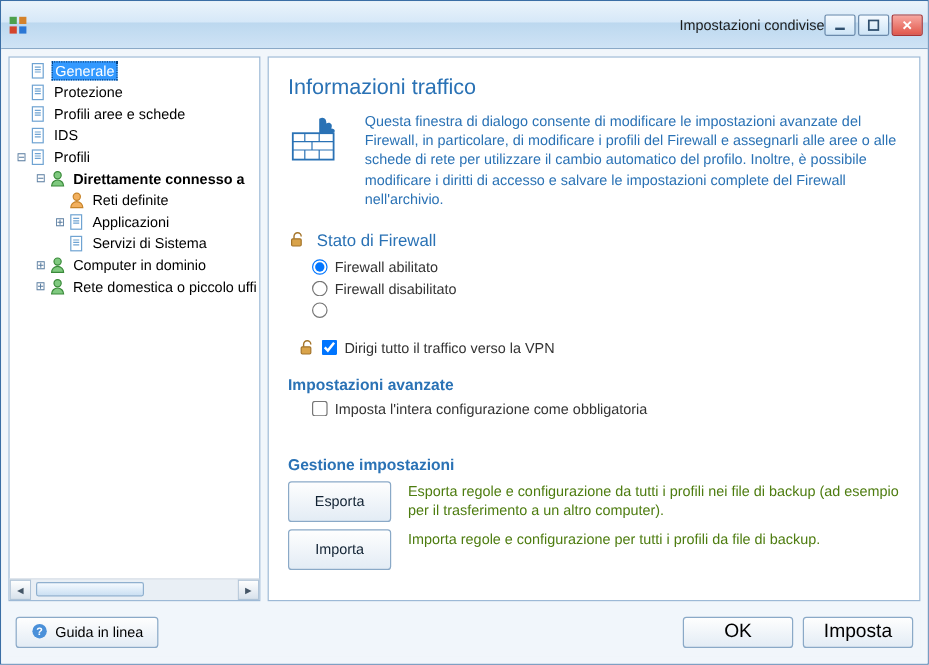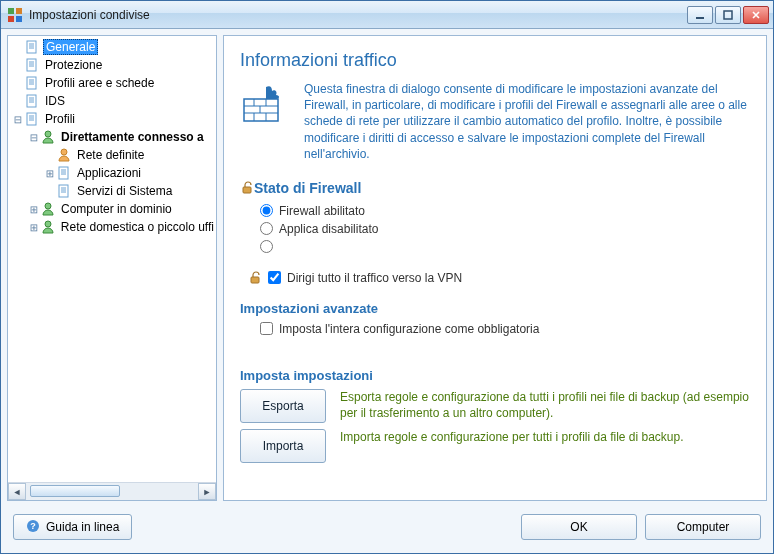--- a/index.html
+++ b/index.html
@@ -13,26 +13,27 @@
   .window {
     width: 774px;
     height: 554px;
     background: #fff;
     border: 1px solid #3a6ea5;
     display: flex;
     flex-direction: column;
     box-shadow: 0 0 8px rgba(0,0,0,0.3);
   }
   .titlebar {
-    height: 28px;
+    height: 40px;
     background: linear-gradient(to bottom, #eaf3fb 0%, #d6e8f8 45%, #bcd8ef 46%, #cfe3f5 100%);
     border-bottom: 1px solid #8aa9c7;
     display: flex;
     align-items: center;
     padding: 0 4px 0 6px;
+    text-align: right;
   }
   .titlebar .app-icon { width:16px; height:16px; margin-right:6px; }
   .titlebar-title { flex:1; color:#1a1a1a; font-size:12px; }
   .win-btns { display:flex; gap:2px; }
   .win-btn {
     width: 26px; height:18px; border:1px solid #6b8aab; border-radius:2px;
     background: linear-gradient(to bottom,#f5faff,#cde4f6);
     display:flex; align-items:center; justify-content:center;
     font-size:10px; color:#30506f; cursor:default;
   }
@@ -93,22 +94,22 @@
     padding:10px 16px;
     overflow:auto;
   }
   h2.section-title {
     font-size:18px; font-weight:normal; color:#2a72b5; margin:4px 0 10px 0;
   }
   .intro { display:flex; gap:18px; }
   .fw-icon { width:46px; height:46px; flex:0 0 46px; color:#2a72b5; }
   .intro-text { color:#2a72b5; font-size:12px; line-height:1.35; }
   .subhead {
-    font-size:14px; color:#2a72b5; font-weight:bold; margin:18px 0 6px 0;
-    display:flex; align-items:center; gap:0;
+    font-size:14px; color:#2a72b5; font-weight:normal; margin:18px 0 6px 0;
+    display:flex; align-items:center; gap:10px;
   }
   .subhead2 {
     font-size:13px; color:#2a72b5; font-weight:bold; margin:14px 0 4px 0;
   }
   .radio-row, .check-row {
     display:flex; align-items:center; gap:6px; padding:2px 0 2px 20px; color:#333;
   }
   .check-row2 { display:flex; align-items:center; gap:6px; padding:2px 0 2px 8px; color:#333; }
   .check-indent { padding-left:20px; }
   .mgmt-row { display:flex; align-items:flex-start; gap:14px; margin:6px 0; }
@@ -124,23 +125,23 @@
     height:40px; display:flex; align-items:center; padding:0 6px; gap:8px;
     background:#f1f6fb;
   }
   .footer .spacer { flex:1; }
   .help-btn {
     height:26px; padding:0 12px; display:inline-flex; align-items:center; gap:6px;
     background:linear-gradient(to bottom,#fefefe,#e3ecf5);
     border:1px solid #8aa9c7; border-radius:3px; font-size:12px;
   }
   .dlg-btn {
-    width:116px; height:26px;
+    width:92px; height:26px;
     background:linear-gradient(to bottom,#fefefe,#e3ecf5);
-    border:1px solid #8aa9c7; border-radius:3px; font-size:12px;
+    border:1px solid #8aa9c7; border-radius:3px; font-size:16px;
     display:inline-flex; align-items:center; justify-content:center;
   }
   input[type=radio], input[type=checkbox] { margin:0; }
   .lock-ico { width:14px; height:14px; }
 </style>
 </head>
 <body>
 
 <div class="window">
   <div class="titlebar">
@@ -254,21 +255,21 @@
             </div>
             <div class="tree-row">
               <span class="spacer" style="width: 32px;"></span>
               <span class="twist"></span>
               <span class="ticon">
                 <svg width="16" height="16" viewBox="0 0 16 16">
                   <circle cx="8" cy="5" r="3" fill="#f2b05e" stroke="#c7842a"></circle>
                   <path d="M3 14 a5 5 0 0 1 10 0 Z" fill="#f2b05e" stroke="#c7842a"></path>
                 </svg>
               </span>
-              <span class="lbl">Rete definite</span>
+              <span class="lbl">Reti definite</span>
             </div>
             <div class="tree-row">
               <span class="spacer" style="width: 32px;"></span>
               <span class="twist">⊞</span>
               <span class="ticon">
                 <svg width="16" height="16" viewBox="0 0 16 16">
                   <rect x="3" y="2" width="9" height="12" fill="#fff" stroke="#6fa3d2"></rect>
                   <line x1="5" y1="5" x2="10" y2="5" stroke="#6fa3d2"></line>
                   <line x1="5" y1="7" x2="10" y2="7" stroke="#6fa3d2"></line>
                   <line x1="5" y1="9" x2="10" y2="9" stroke="#6fa3d2"></line>
@@ -349,21 +350,21 @@
               </svg>
           </span>
           <span>Stato di Firewall</span>
         </div>
         <label class="radio-row">
           <input type="radio" name="fwstate" checked="" style="">
           <span>Firewall abilitato</span>
         </label>
         <label class="radio-row">
           <input type="radio" name="fwstate" style="">
-          <span>Applica disabilitato</span>
+          <span>Firewall disabilitato</span>
         </label>
         <label class="radio-row">
           <input type="radio" name="fwstate" style="">
         </label>
 
         <div class="check-row2" style="margin-top:14px;align-items:center;">
           <span class="lock-ico">
             <svg viewBox="0 0 14 14">
                 <rect x="3" y="6" width="8" height="6" rx="1" fill="#d9a34a" stroke="#a4742a"></rect>
                 <path d="M5 6 V4 a3 3 0 0 1 6 0" fill="none" stroke="#a4742a" stroke-width="1.2"></path>
@@ -372,21 +373,21 @@
           <input type="checkbox" checked="" style="">
           <span>Dirigi tutto il traffico verso la VPN</span>
         </div>
 
         <div class="subhead2">Impostazioni avanzate</div>
         <label class="check-row check-indent">
           <input type="checkbox" style="">
           <span>Imposta l'intera configurazione come obbligatoria</span>
         </label>
 
-        <div class="subhead2" style="margin-top:30px;">Imposta impostazioni</div>
+        <div class="subhead2" style="margin-top:30px;">Gestione impostazioni</div>
         <div class="mgmt-row">
           <button class="btn">Esporta</button>
           <div class="mgmt-text">Esporta regole e configurazione da tutti i profili nei file di backup (ad esempio per il trasferimento a un altro computer).</div>
         </div>
         <div class="mgmt-row">
           <button class="btn">Importa</button>
           <div class="mgmt-text">Importa regole e configurazione per tutti i profili da file di backup.</div>
         </div>
       </div>
     </div>
@@ -396,16 +397,16 @@
         <span>
           <svg width="14" height="14" viewBox="0 0 14 14">
               <circle cx="7" cy="7" r="6" fill="#4a90d9"></circle>
               <text x="7" y="10" text-anchor="middle" font-size="9" fill="#fff" font-weight="bold">?</text>
             </svg>
         </span>
         <span>Guida in linea</span>
       </button>
       <span class="spacer"></span>
       <button class="dlg-btn">OK</button>
-      <button class="dlg-btn">Computer</button>
+      <button class="dlg-btn">Imposta</button>
     </div>
   </div>
 </div>
 
 </body></html>

